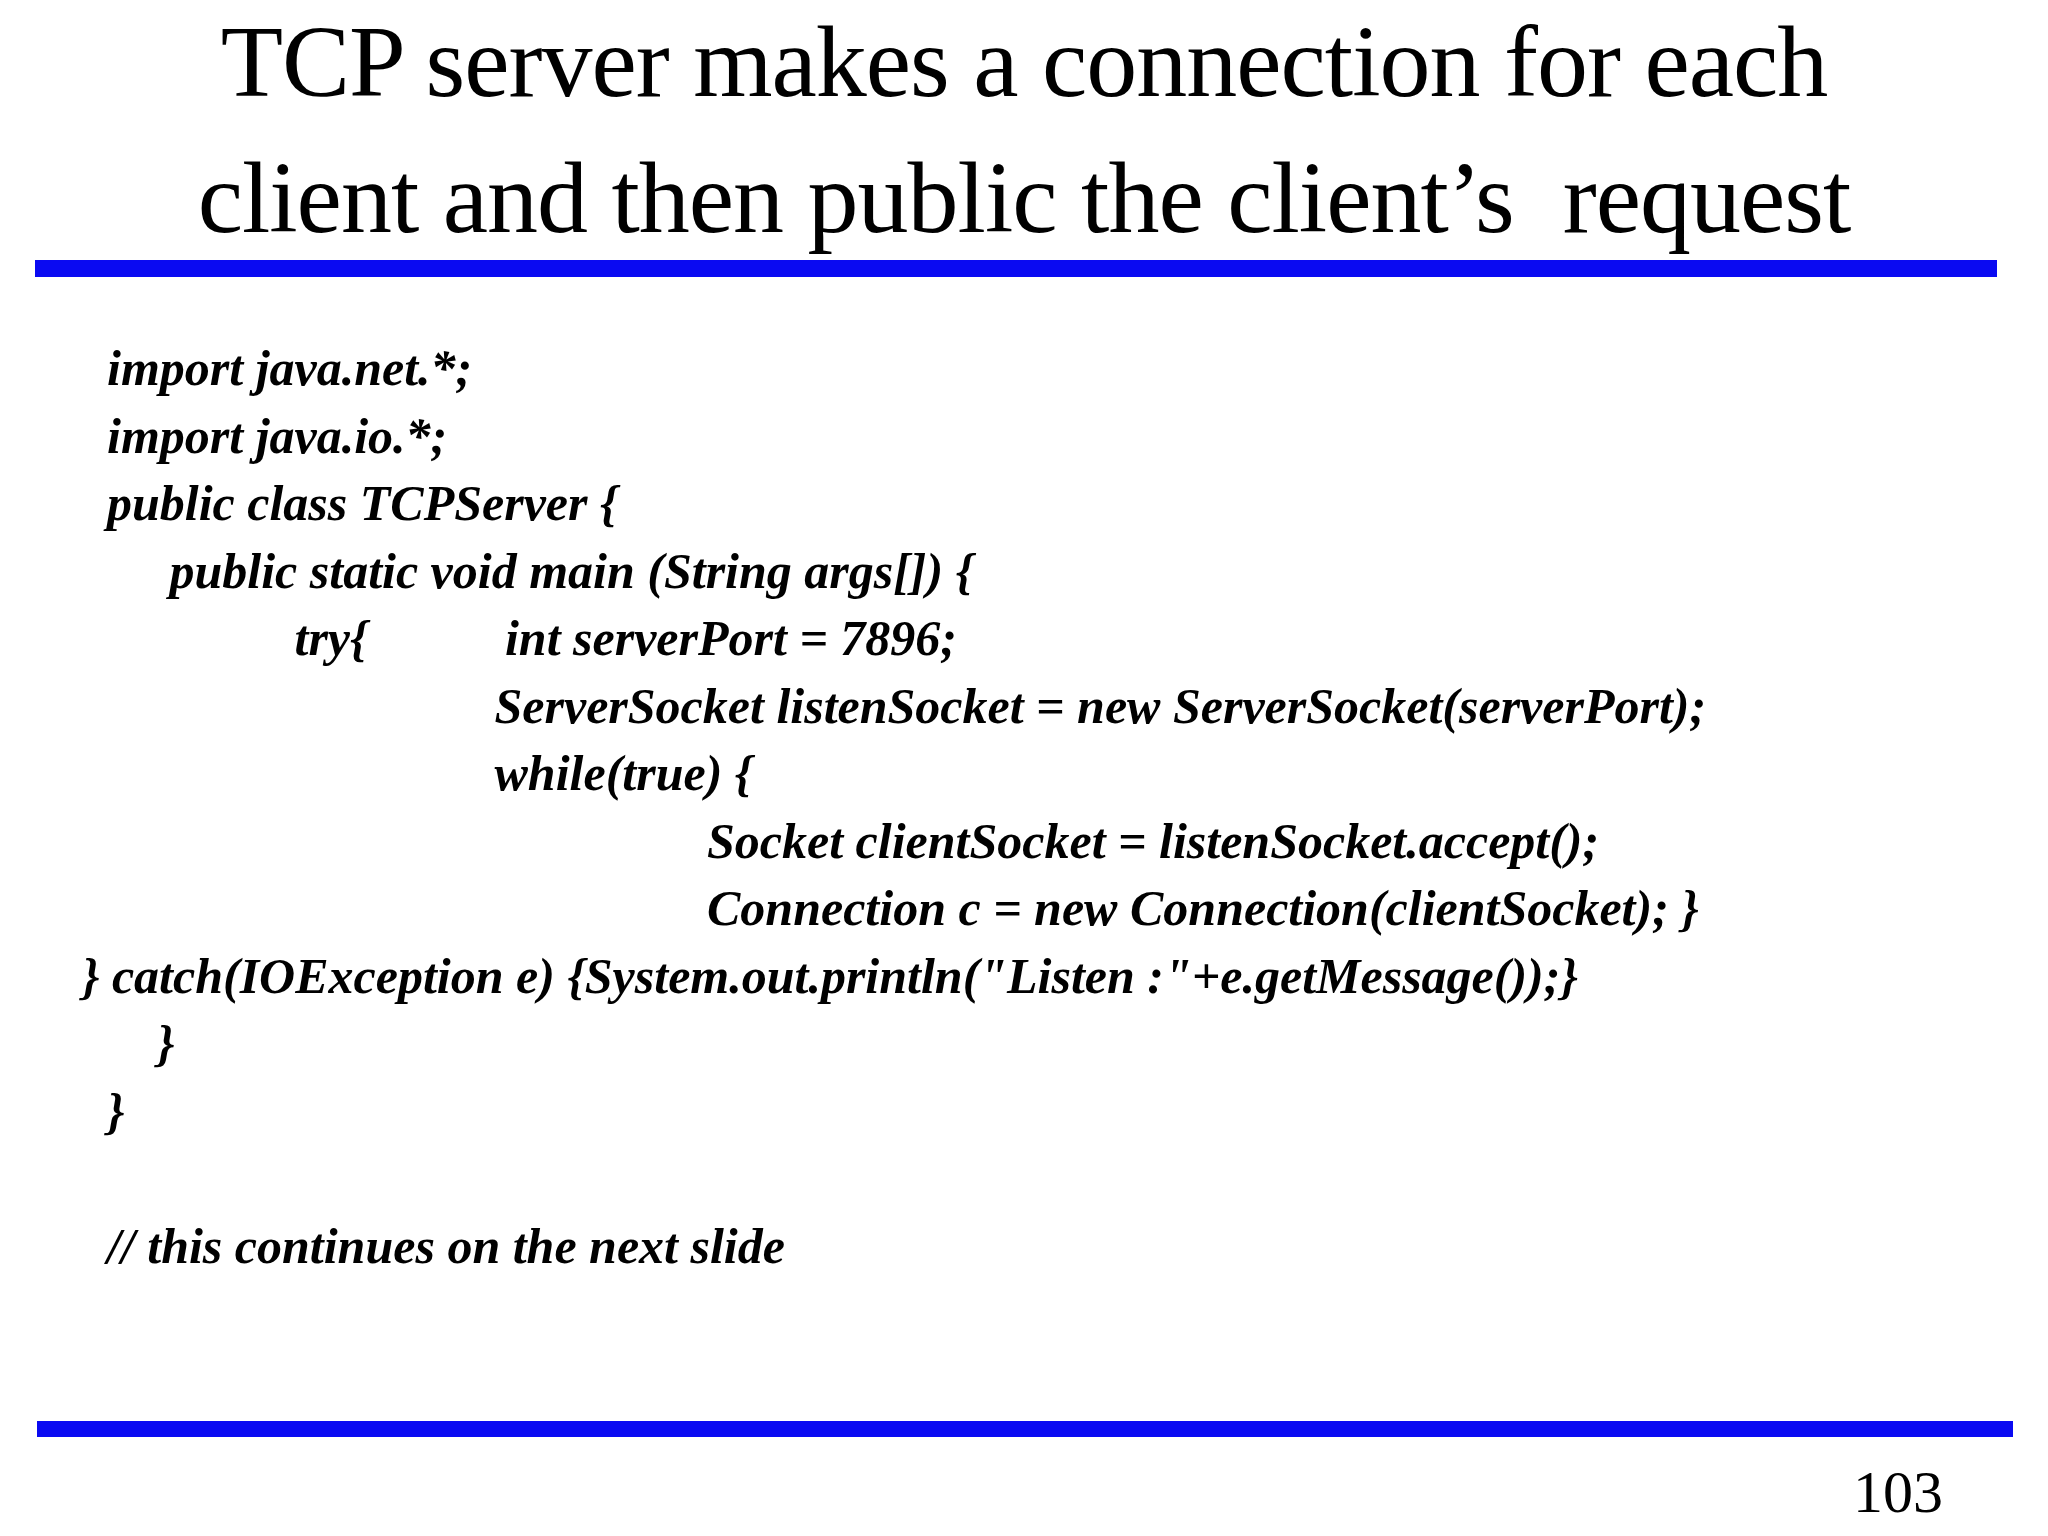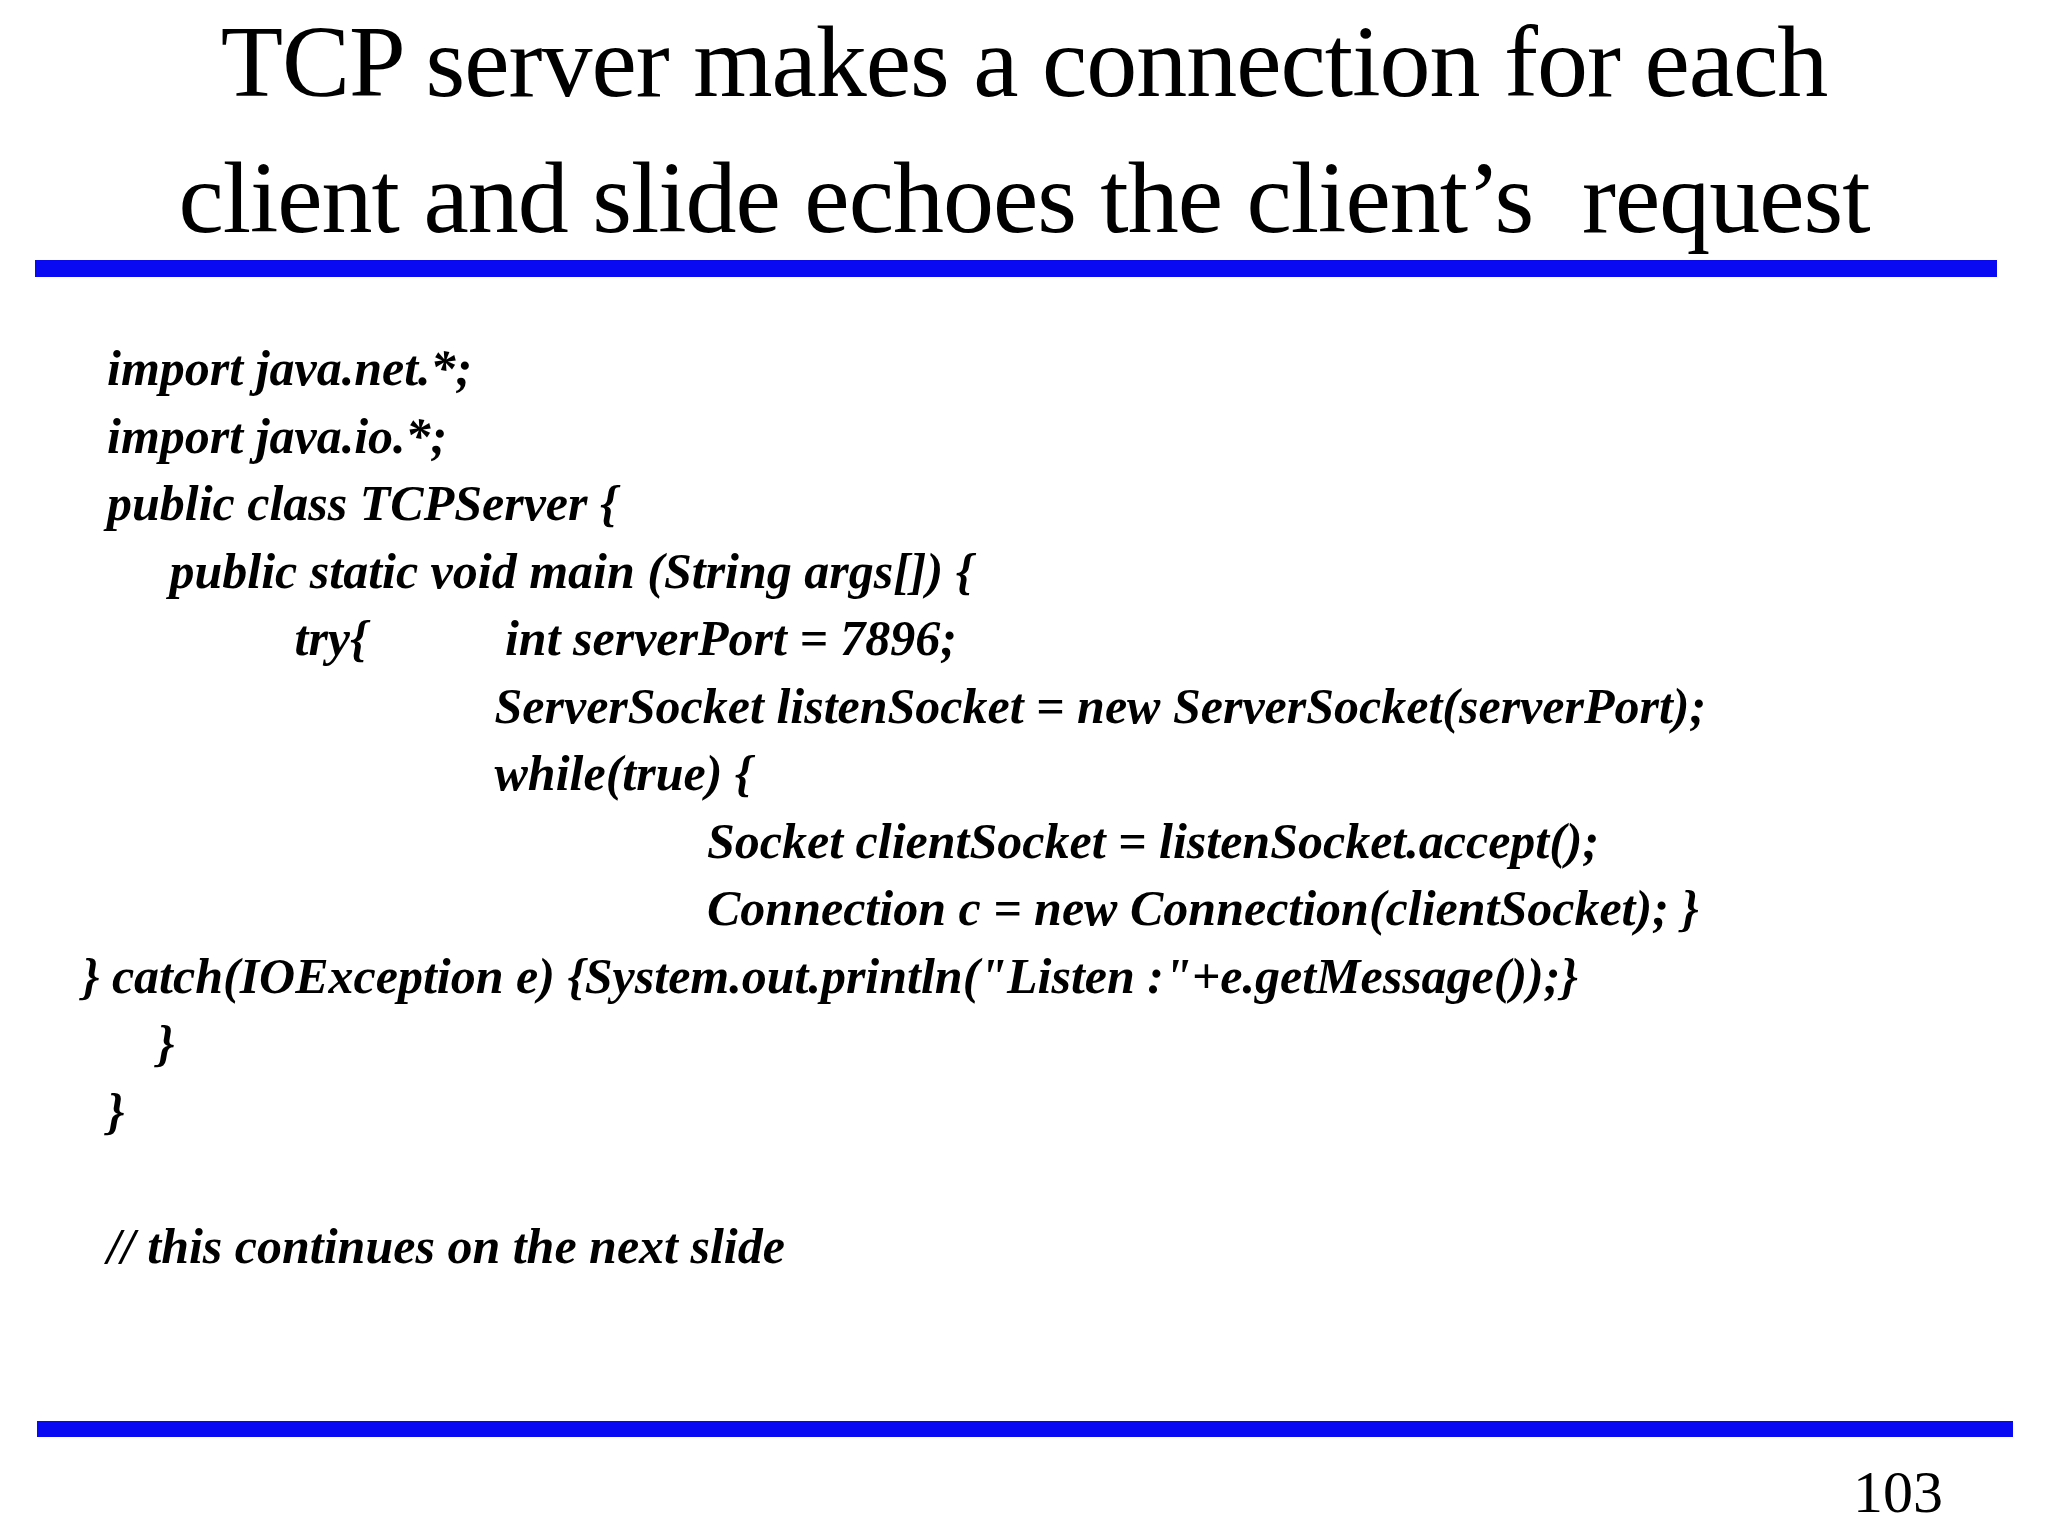--- a/index.html
+++ b/index.html
@@ -63,21 +63,21 @@
     color:var(--ink);
   }
 </style>
 </head>
 <body>
 
 <div class="slide">
 
   <div class="title">
     <div class="title-line">TCP server makes a connection for each</div>
-    <div class="title-line">client and slide echoes the client’s  request</div>
+    <div class="title-line">client and then public the client’s  request</div>
   </div>
 
   <div class="rule rule-top"></div>
 
   <div class="code"><div>  import java.net.*;</div><div>  import java.io.*;</div><div>  public class TCPServer {</div><div>       public static void main (String args[]) {</div><div>                 try{           int serverPort = 7896;</div><div>                                 ServerSocket listenSocket = new ServerSocket(serverPort);</div><div>                                 while(true) {</div><div>                                                  Socket clientSocket = listenSocket.accept();</div><div>                                                  Connection c = new Connection(clientSocket); }</div><div>} catch(IOException e) {System.out.println("Listen :"+e.getMessage());}</div><div>      }</div><div>  }</div><div>&nbsp;</div><div>  // this continues on the next slide</div></div>
 
   <div class="rule rule-bottom"></div>
 
   <div class="page-number">103</div>
 

